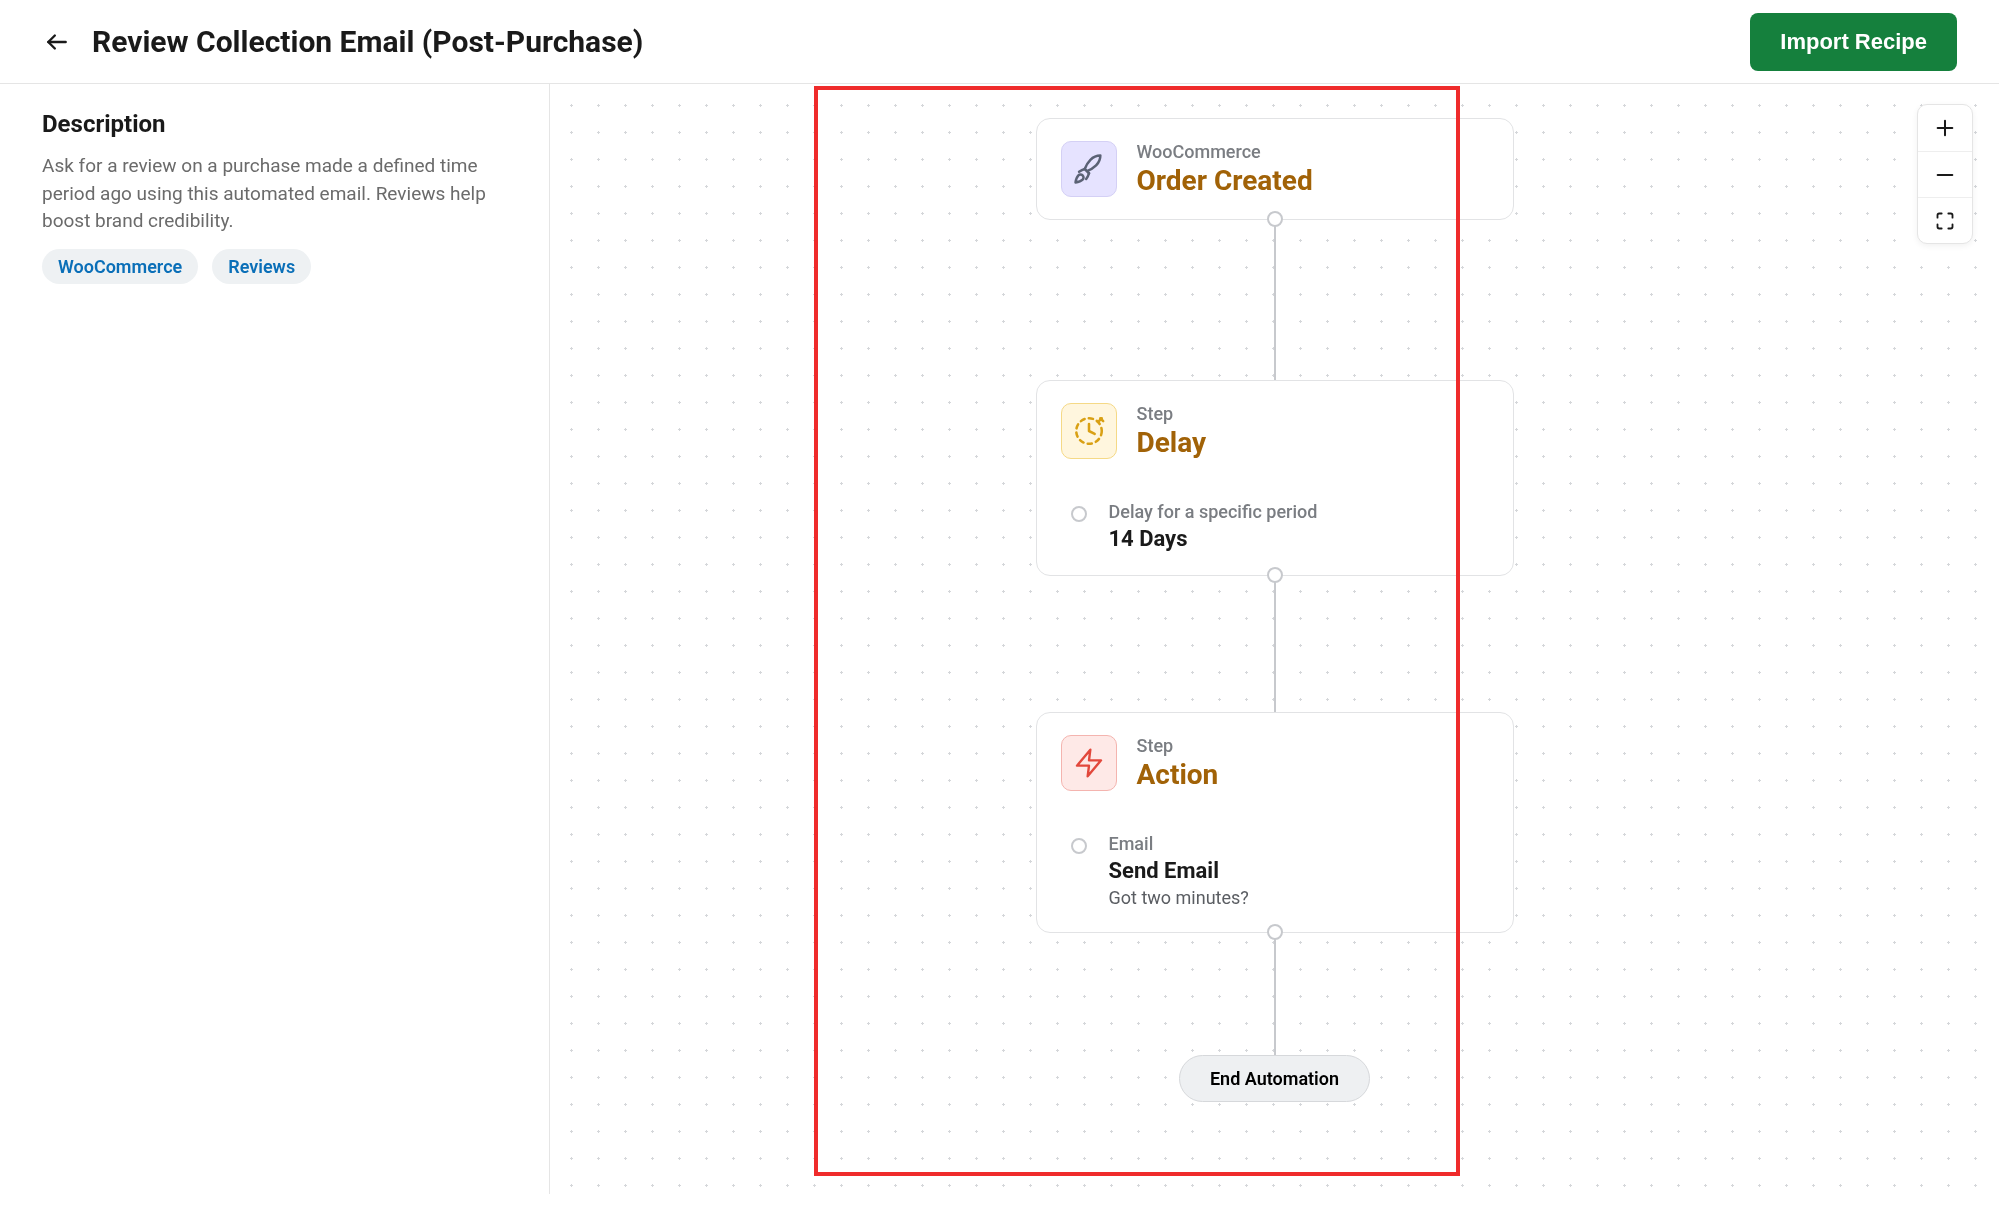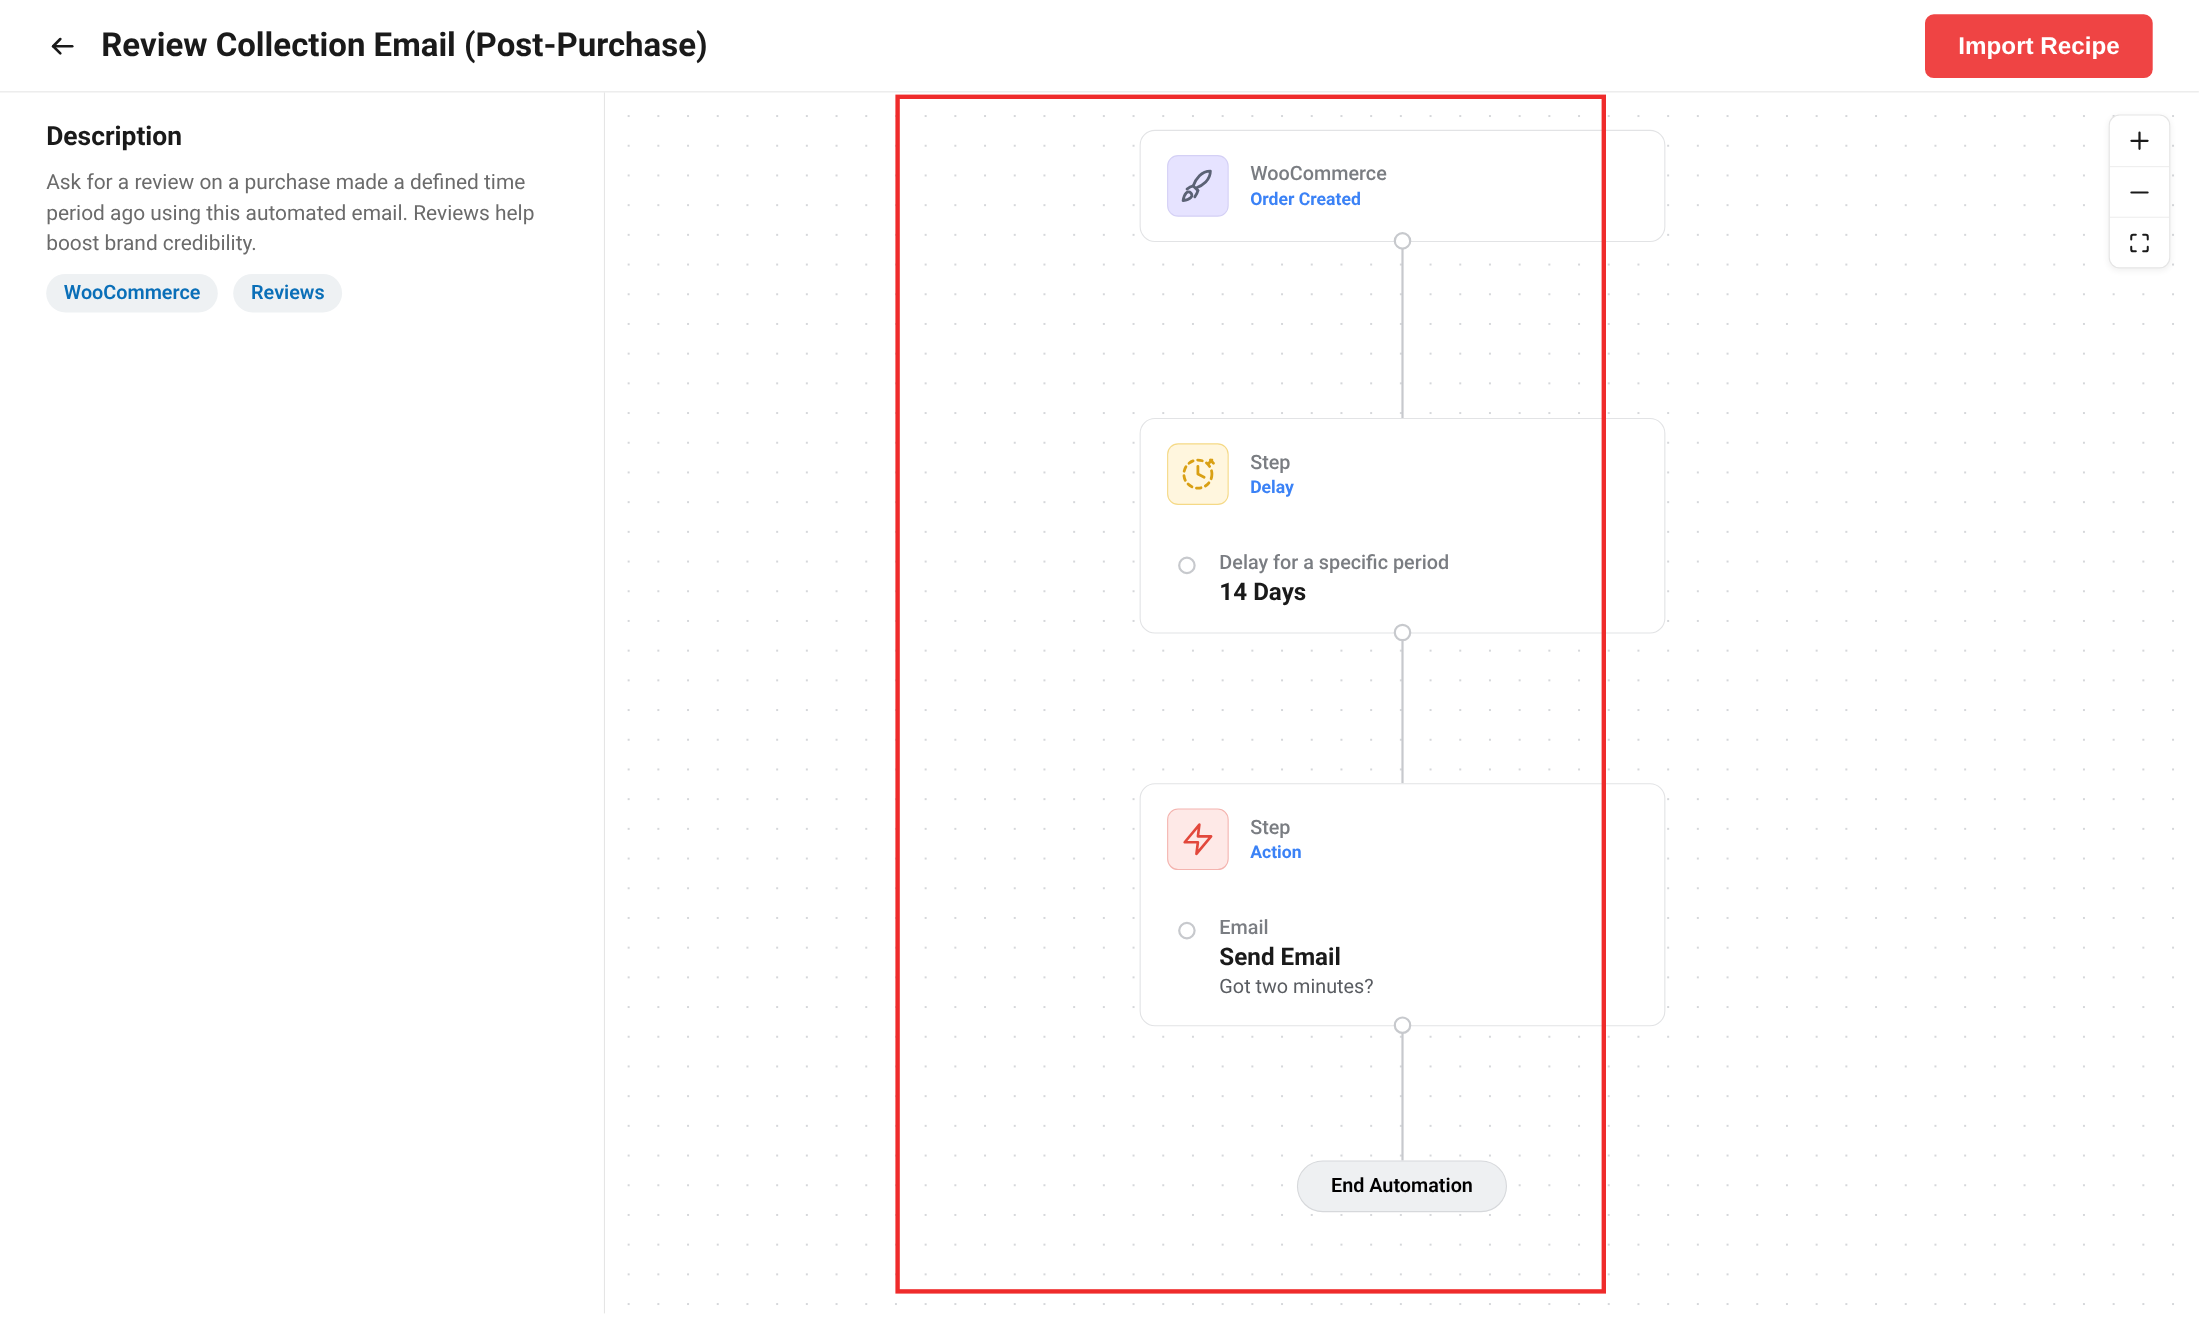--- a/index.html
+++ b/index.html
@@ -32,21 +32,21 @@
     align-items: center;
     justify-content: center;
     cursor: pointer;
   }
   .page-title {
     font-size: 30px;
     font-weight: 700;
     color: #1a1a1a;
   }
   .import-btn {
-    background: #ef4444;
+    background: #15803d;
     color: #fff;
     border: none;
     border-radius: 8px;
     padding: 16px 30px;
     font-size: 22px;
     font-weight: 600;
     cursor: pointer;
   }
   .body {
     display: flex;
@@ -137,23 +137,23 @@
   .icon-rocket { background: #e6e3ff; border: 1px solid #d4d0f5; }
   .icon-clock  { background: #fff6de; border: 1px solid #f5d986; }
   .icon-bolt   { background: #fee9e7; border: 1px solid #f4b4af; }
   .node-labels { display: flex; flex-direction: column; gap: 2px; }
   .node-eyebrow {
     font-size: 18px;
     color: #7a7d82;
     font-weight: 500;
   }
   .node-title {
-    font-size: 16px;
+    font-size: 28px;
     font-weight: 700;
-    color: #3b82f6;
+    color: #a16207;
   }
   .node-sub {
     padding: 0 24px 24px 24px;
     display: flex;
     align-items: flex-start;
     gap: 22px;
     margin-top: 20px;
   }
   .sub-circle {
     width: 16px;

